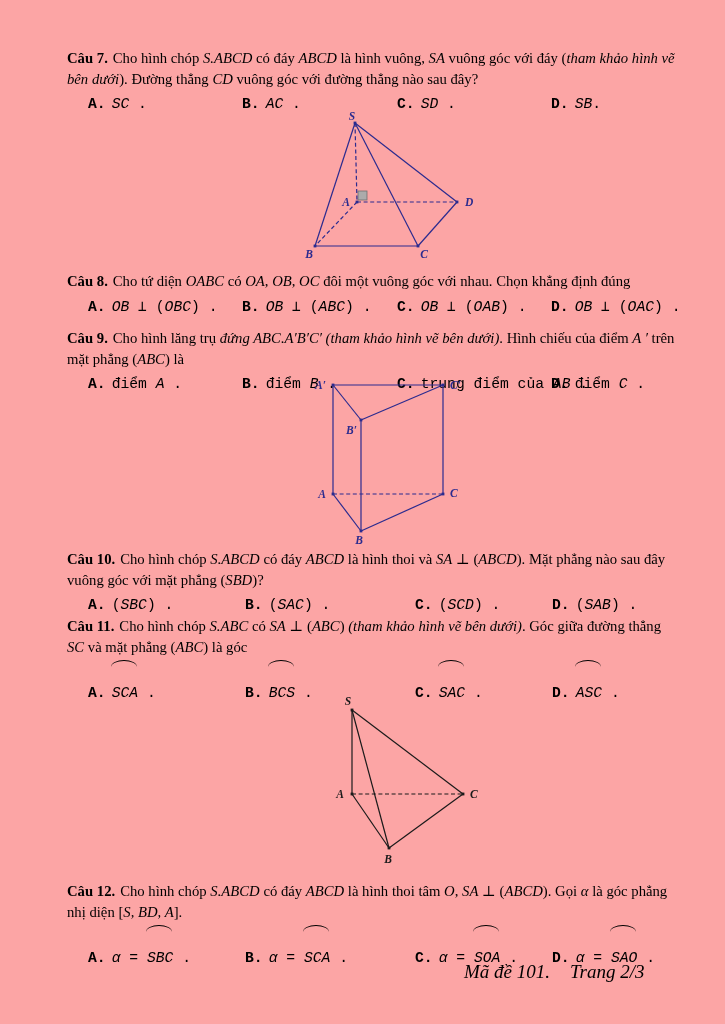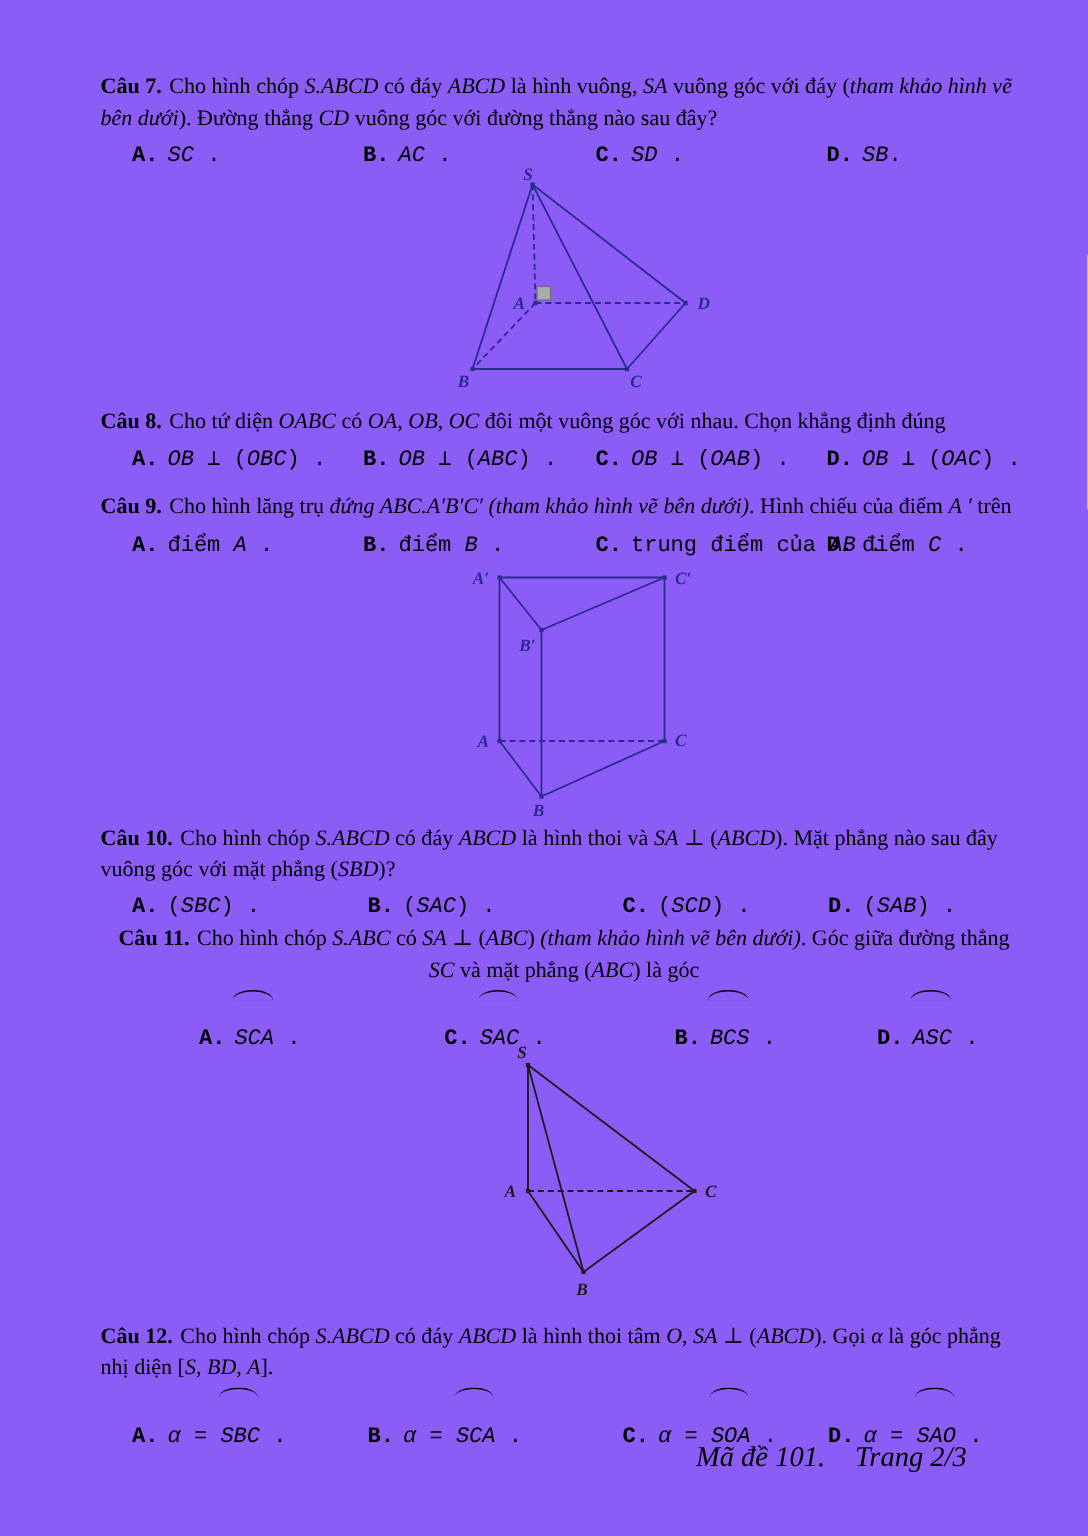--- a/index.html
+++ b/index.html
@@ -1,17 +1,17 @@
 <!DOCTYPE html>
 <html><head>
 <meta charset="utf-8">
 <style>
   html,body { margin:0; padding:0; background:#ffffff; }
   .page {
-    position:relative; width:725px; height:1024px; background:#8b5cf6;
+    position:relative; width:725px; height:1024px; background:#fca5a5;
     font-family:"Liberation Serif","DejaVu Serif",serif;
     font-size:14.7px; color:#000; overflow:hidden;
   }
   .question { position:absolute; left:67px; width:618px; }
   .line { white-space:nowrap; line-height:20.6px; }
   .qlabel { font-weight:bold; margin-right:5px; }
   .opts { display:grid; grid-template-columns:154px 155px 154px 1fr;
           margin-left:21px; margin-top:4px; line-height:22px; }
   .opts.wide { grid-template-columns:157px 170px 137px 1fr; }
   .opt { white-space:nowrap;font-family:Liberation Mono, monospace; }
@@ -49,44 +49,45 @@
         <div class="line"><b class="qlabel">Câu 8.</b><span class="r-n">Cho tứ diện </span><span class="r-i">OABC</span><span class="r-n"> có </span><span class="r-i">OA</span><span class="r-n">, </span><span class="r-i">OB</span><span class="r-n">, </span><span class="r-i">OC</span><span class="r-n"> đôi một vuông góc với nhau. Chọn khẳng định đúng</span></div>
         <div class="opts">
           <span class="opt"><b class="ol">A.</b><span class="r-i">OB</span><span class="r-n"> ⊥ (</span><span class="r-i">OBC</span><span class="r-n">) .</span></span>
           <span class="opt"><b class="ol">B.</b><span class="r-i">OB</span><span class="r-n"> ⊥ (</span><span class="r-i">ABC</span><span class="r-n">) .</span></span>
           <span class="opt"><b class="ol">C.</b><span class="r-i">OB</span><span class="r-n"> ⊥ (</span><span class="r-i">OAB</span><span class="r-n">) .</span></span>
           <span class="opt"><b class="ol">D.</b><span class="r-i">OB</span><span class="r-n"> ⊥ (</span><span class="r-i">OAC</span><span class="r-n">) .</span></span>
         </div>
       </div>
       <div class="question" style="top: 328px;">
         <div class="line"><b class="qlabel">Câu 9.</b><span class="r-n">Cho hình lăng trụ </span><span class="r-i">đứng ABC.A′B′C′ (tham khảo hình vẽ bên dưới)</span><span class="r-n">. Hình chiếu của điểm </span><span class="r-i">A ′</span><span class="r-n"> trên</span></div>
+        <div class="line"><span class="r-n">mặt phẳng (</span><span class="r-i">ABC</span><span class="r-n">) là</span></div>
         <div class="opts">
           <span class="opt"><b class="ol">A.</b><span class="r-n">điểm </span><span class="r-i">A</span><span class="r-n"> .</span></span>
           <span class="opt"><b class="ol">B.</b><span class="r-n">điểm </span><span class="r-i">B</span><span class="r-n"> .</span></span>
           <span class="opt"><b class="ol">C.</b><span class="r-n">trung điểm của </span><span class="r-i">AB</span><span class="r-n"> .</span></span>
           <span class="opt"><b class="ol">D.</b><span class="r-n">điểm </span><span class="r-i">C</span><span class="r-n"> .</span></span>
         </div>
       </div>
       <div class="question" style="top: 549px;">
         <div class="line"><b class="qlabel">Câu 10.</b><span class="r-n">Cho hình chóp </span><span class="r-i">S.ABCD</span><span class="r-n"> có đáy </span><span class="r-i">ABCD</span><span class="r-n"> là hình thoi và </span><span class="r-i">SA</span><span class="r-n"> ⊥ (</span><span class="r-i">ABCD</span><span class="r-n">). Mặt phẳng nào sau đây</span></div>
         <div class="line"><span class="r-n">vuông góc với mặt phẳng (</span><span class="r-i">SBD</span><span class="r-n">)?</span></div>
         <div class="opts wide">
           <span class="opt"><b class="ol">A.</b><span class="r-n">(</span><span class="r-i">SBC</span><span class="r-n">) .</span></span>
           <span class="opt"><b class="ol">B.</b><span class="r-n">(</span><span class="r-i">SAC</span><span class="r-n">) .</span></span>
           <span class="opt"><b class="ol">C.</b><span class="r-n">(</span><span class="r-i">SCD</span><span class="r-n">) .</span></span>
           <span class="opt"><b class="ol">D.</b><span class="r-n">(</span><span class="r-i">SAB</span><span class="r-n">) .</span></span>
         </div>
       </div>
-      <div class="question" style="top: 616px; text-align: center;">
+      <div class="question" style="top: 616px;">
         <div class="line"><b class="qlabel">Câu 11.</b><span class="r-n">Cho hình chóp </span><span class="r-i">S.ABC</span><span class="r-n"> có </span><span class="r-i">SA</span><span class="r-n"> ⊥ (</span><span class="r-i">ABC</span><span class="r-n">) </span><span class="r-i">(tham khảo hình vẽ bên dưới)</span><span class="r-n">. Góc giữa đường thẳng</span></div>
         <div class="line"><span class="r-i">SC</span><span class="r-n"> và mặt phẳng (</span><span class="r-i">ABC</span><span class="r-n">) là góc</span></div>
         <div class="opts wide">
           <span class="opt"><b class="ol">A.</b><span class="r-arc">SCA</span><span class="r-n"> .</span></span>
+          <span class="opt"><b class="ol">B.</b><span class="r-arc">BCS</span><span class="r-n"> .</span></span>
           <span class="opt"><b class="ol">C.</b><span class="r-arc">SAC</span><span class="r-n"> .</span></span>
-          <span class="opt"><b class="ol">B.</b><span class="r-arc">BCS</span><span class="r-n"> .</span></span>
           <span class="opt"><b class="ol">D.</b><span class="r-arc">ASC</span><span class="r-n"> .</span></span>
         </div>
       </div>
       <div class="question" style="top: 881px;">
         <div class="line"><b class="qlabel">Câu 12.</b><span class="r-n">Cho hình chóp </span><span class="r-i">S.ABCD</span><span class="r-n"> có đáy </span><span class="r-i">ABCD</span><span class="r-n"> là hình thoi tâm </span><span class="r-i">O</span><span class="r-n">, </span><span class="r-i">SA</span><span class="r-n"> ⊥ (</span><span class="r-i">ABCD</span><span class="r-n">). Gọi </span><span class="r-i">α</span><span class="r-n"> là góc phẳng</span></div>
         <div class="line"><span class="r-n">nhị diện [</span><span class="r-i">S, BD, A</span><span class="r-n">].</span></div>
         <div class="opts wide">
           <span class="opt"><b class="ol">A.</b><span class="r-i">α</span><span class="r-n"> = </span><span class="r-arc">SBC</span><span class="r-n"> .</span></span>
           <span class="opt"><b class="ol">B.</b><span class="r-i">α</span><span class="r-n"> = </span><span class="r-arc">SCA</span><span class="r-n"> .</span></span>
           <span class="opt"><b class="ol">C.</b><span class="r-i">α</span><span class="r-n"> = </span><span class="r-arc">SOA</span><span class="r-n"> .</span></span>

